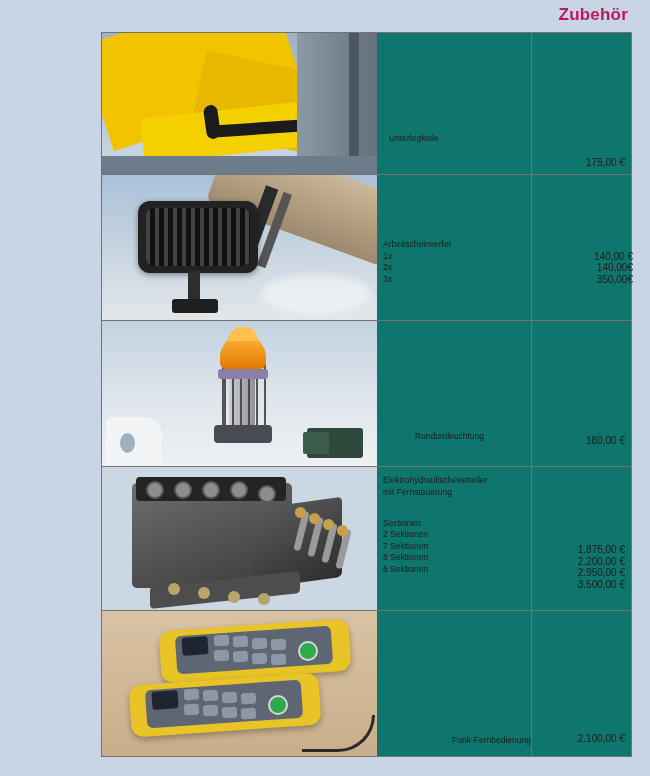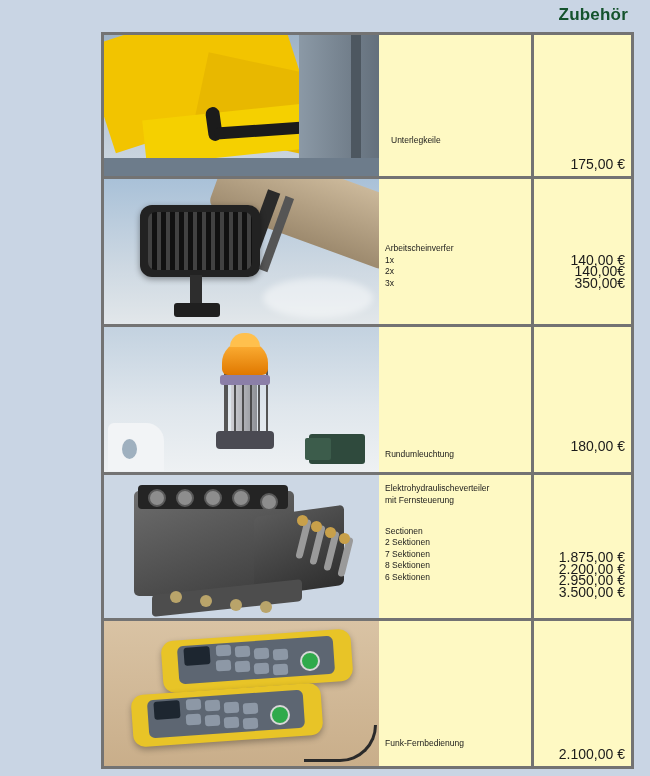--- a/index.html
+++ b/index.html
@@ -17,36 +17,36 @@
     position: relative;
     width: 650px;
     height: 776px;
   }
   .page-title {
     position: absolute;
     top: 5px;
     right: 22px;
     font-size: 17px;
     font-weight: bold;
-    color: #14532d;
+    color: #be185d;
     letter-spacing: 0.2px;
   }
   .table {
     position: absolute;
     left: 101px;
     top: 32px;
     width: 530px;
     border-collapse: collapse;
     table-layout: fixed;
   }
   .table td {
-    border: 3px solid #737373;
+    border: 1px solid #737373;
     padding: 0;
     vertical-align: top;
-    background: #fef9c3;
+    background: #0f766e;
   }
   .col-img { width: 275px; }
   .col-desc { width: 155px; }
   .col-price { width: 100px; }
 
   .img-cell {
     padding: 0;
     line-height: 0;
   }
   .photo {
@@ -75,21 +75,21 @@
     position: absolute;
     left: 0;
     bottom: 8px;
     padding-left: 6px;
     font-size: 8.5px;
   }
   .price-cell {
     position: relative;
   }
   .price-line {
-    font-size: 14px;
+    font-size: 10px;
     line-height: 11.5px;
     text-align: right;
     padding-right: 6px;
     white-space: pre;
   }
   .price-bottom {
     position: absolute;
     right: 0;
     bottom: 6px;
     width: 100%;
@@ -221,21 +221,21 @@
             <div style="position:absolute; top:64px; left:0; width:100%;">
               <div class="desc-line">Arbeitscheinverfer</div>
               <div class="desc-line">1x</div>
               <div class="desc-line">2x</div>
               <div class="desc-line">3x</div>
             </div>
           </div>
         </td>
         <td class="price-cell">
           <div class="desc-inner" style="height:145px">
-            <div style="position:absolute; top:64px; left:0; width:100%;">
+            <div style="position:absolute; top:64px; left:8px; width:100%;">
               <div class="price-line">&nbsp;</div>
               <div class="price-line">140,00 €</div>
               <div class="price-line">140,00€</div>
               <div class="price-line">350,00€</div>
             </div>
           </div>
         </td>
       </tr>
 
       <tr>
@@ -248,21 +248,21 @@
               <div class="purple"></div>
             <div class="amber"></div>
               <div class="ambertop"></div>
               <div class="foot"></div>
             <div class="greenbox"></div>
               <div class="greenbox2"></div>
           </div>
         </td>
         <td class="desc-cell">
           <div class="desc-inner" style="height:145px">
-            <div style="position:absolute; bottom:12px; left:0; width:100%;">
+            <div style="position:absolute; bottom:24px; left:0; width:100%;padding-left:32px;">
               <div class="desc-line">Rundumleuchtung</div>
             </div>
           </div>
         </td>
         <td class="price-cell">
           <div class="desc-inner" style="height:145px">
             <div style="position:absolute; bottom:20px; left:0; width:100%;">
               <div class="price-line">180,00 €</div>
             </div>
           </div>
@@ -348,28 +348,28 @@
             <div class="btn" style="left:139px; top:82px; width:15px; height:11px; transform:rotate(-4deg);"></div>
             <div class="btn" style="left:82px; top:93px; width:15px; height:11px; transform:rotate(-4deg);"></div>
             <div class="btn" style="left:101px; top:94px; width:15px; height:11px; transform:rotate(-4deg);"></div>
             <div class="btn" style="left:120px; top:96px; width:15px; height:11px; transform:rotate(-4deg);"></div>
             <div class="btn" style="left:139px; top:97px; width:15px; height:11px; transform:rotate(-4deg);"></div>
             <div class="grn" style="left:166px; top:84px; width:16px; height:16px;"></div>
           </div>
         </td>
         <td class="desc-cell">
           <div class="desc-inner" style="height:145px">
-            <div style="position:absolute; bottom:17px; left:0; width:100%;">
+            <div style="position:absolute; bottom:10px; left:0; width:100%;text-align:right;">
               <div class="desc-line">Funk-Fernbedienung</div>
             </div>
           </div>
         </td>
         <td class="price-cell">
           <div class="desc-inner" style="height:145px">
-            <div style="position:absolute; bottom:6px; left:0; width:100%;">
+            <div style="position:absolute; bottom:12px; left:0; width:100%;">
               <div class="price-line">2.100,00 €</div>
             </div>
           </div>
         </td>
       </tr>
 
     </tbody>
   </table>
 </div>
 

